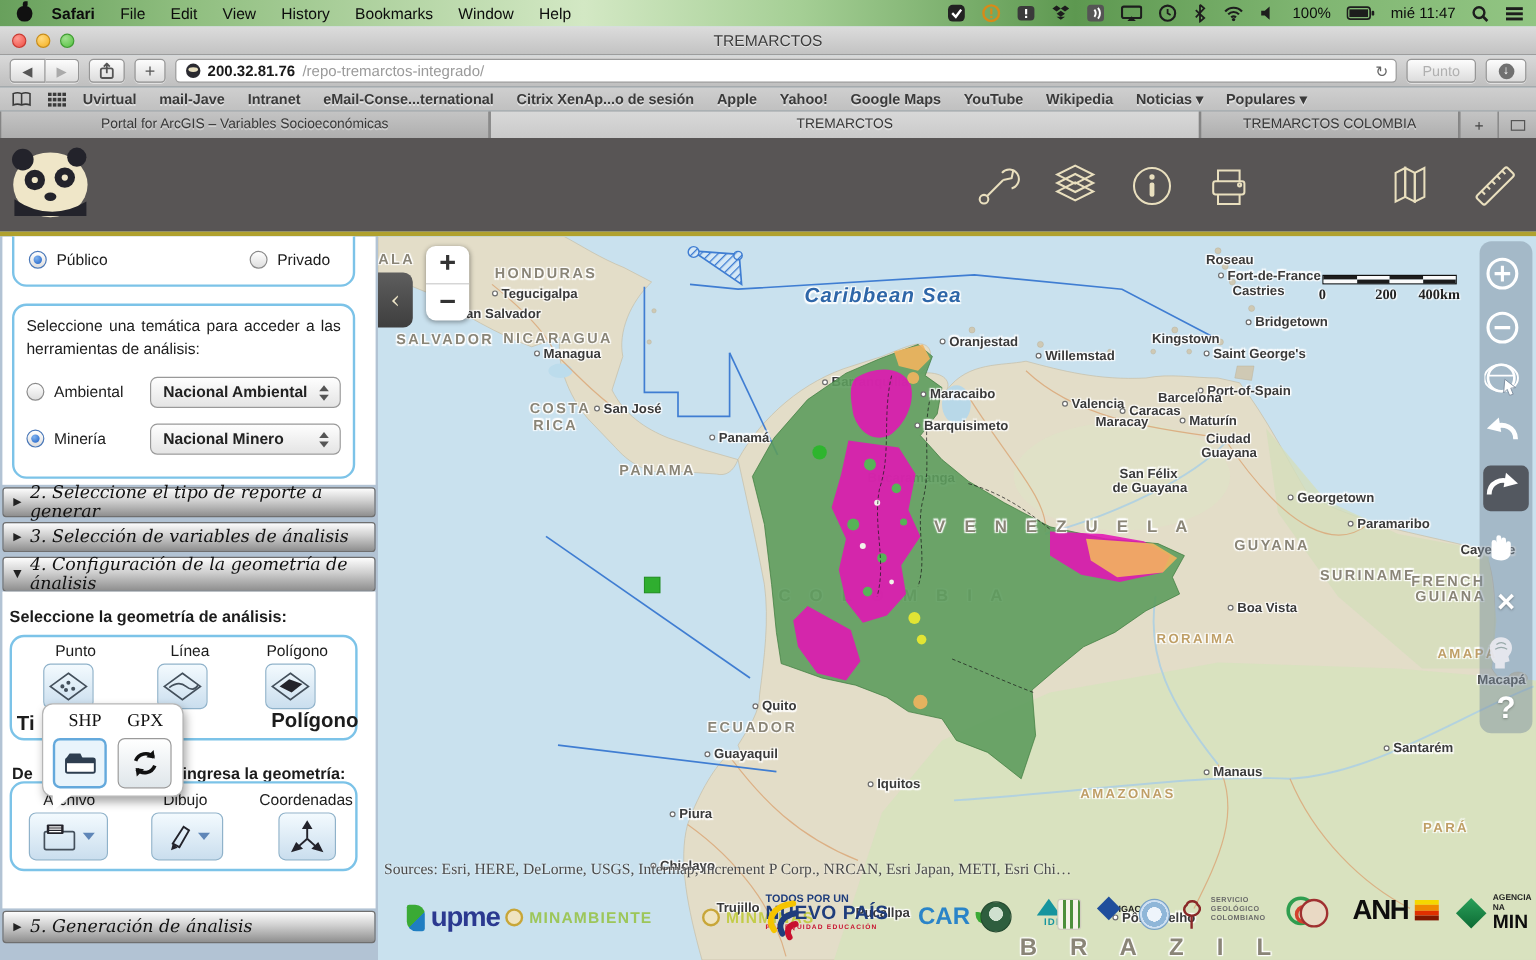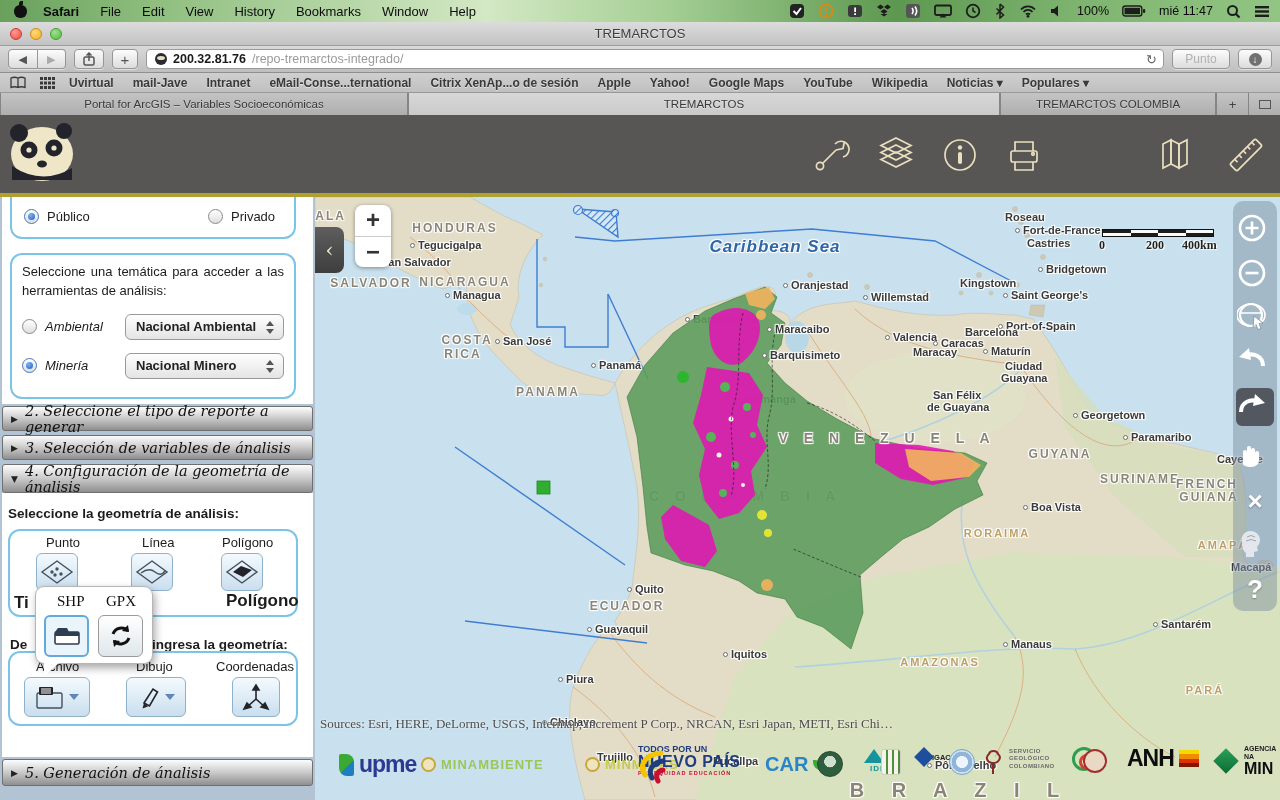--- a/index.html
+++ b/index.html
@@ -94,21 +94,21 @@
   #box2{left:10px;top:56px;width:286px;height:146px;padding:8px 10px;}
   .radio{width:15px;height:15px;border-radius:50%;border:1px solid #8a8a8a;background:linear-gradient(#fff,#dedede);display:inline-block;position:relative;flex:none;}
   .radio.sel{border-color:#4a78b8;}
   .radio.sel:after{content:"";position:absolute;left:3px;top:3px;width:7px;height:7px;border-radius:50%;
     background:radial-gradient(circle at 35% 30%,#7fb3f0,#1d5fc4);}
   .rrow{display:flex;align-items:center;gap:8px;}
   #row-publico{position:absolute;left:12px;top:24px;}
   #row-privado{position:absolute;left:196px;top:24px;}
   #tematica-text{text-align:justify;line-height:1.45;}
   .selrow{display:flex;align-items:center;margin-top:13px;gap:8px;}
-  .selrow .lbl{width:72px;font-style:italic;}
+  .selrow .lbl{width:72px;}
   .sel-box{flex:1;height:26px;border:1px solid #999;border-radius:6px;background:linear-gradient(#fefefe,#e4e4e4);
     display:flex;align-items:center;padding:0 24px 0 10px;font-weight:bold;color:#222;position:relative;font-size:13px;}
   .sel-box:before,.sel-box:after{content:"";position:absolute;right:9px;border-left:4px solid transparent;border-right:4px solid transparent;}
   .sel-box:before{top:6px;border-bottom:5px solid #555;}
   .sel-box:after{top:14px;border-top:5px solid #555;}
   .accbar{position:absolute;left:2px;width:311px;height:25px;border:1px solid #6f6f6f;border-radius:3px;
     background:linear-gradient(#fdfdfd,#cfcfcf 45%,#8f8f8f);display:flex;align-items:center;padding:0 8px;gap:7px;
     font-family:"DejaVu Serif",serif;font-style:italic;font-size:14.5px;color:#111;cursor:pointer;}
   .acc-arrow{font-size:9px;font-style:normal;color:#222;}
   #acc2{top:209px;}#acc3{top:238px;}#acc4{top:267px;height:29px;}#acc5{top:562px;height:27px;}
@@ -145,21 +145,21 @@
   #labels-under{z-index:2;}
   #svg-overlay{z-index:3;}
   #labels-top{z-index:4;}
   .mlbl{position:absolute;font-size:11px;color:#3a3a3a;white-space:nowrap;
     text-shadow:1px 1px 1px #fff,-1px -1px 1px #fff,1px -1px 1px #fff,-1px 1px 1px #fff;}
   .mlbl .dot{display:inline-block;width:5px;height:5px;border-radius:50%;background:#fff;border:1px solid #6d6d6d;margin-right:3px;vertical-align:1px;}
   .mlbl.city{font-weight:bold;}
   .mlbl.country{color:#8a8577;letter-spacing:2px;font-size:12px;font-weight:bold;transform:translateX(-50%);}
   .mlbl.wide{letter-spacing:6px;font-size:14px;margin-top:15px;}
   .mlbl.state{color:#bf9f66;letter-spacing:2px;font-size:11px;font-weight:bold;transform:translateX(-50%);}
-  .mlbl.sea{color:#2e66a8;font-size:17px;font-style:italic;font-weight:bold;letter-spacing:1px;transform:translateX(-50%);margin-left:39px;}
+  .mlbl.sea{color:#2e66a8;font-size:17px;font-style:italic;font-weight:bold;letter-spacing:1px;transform:translateX(-50%);}
   .mlbl.big{color:#8a8577;font-size:20px;letter-spacing:11px;font-weight:bold;transform:translateX(-50%);}
 
   #collapse-btn{position:absolute;left:0;top:30px;width:29px;height:46px;z-index:8;
     background:linear-gradient(#5e5e5e,#3e3e3e);border-radius:0 8px 8px 0;display:flex;align-items:center;justify-content:center;
     color:#efe6c8;font-size:20px;font-family:"DejaVu Serif",serif;cursor:pointer;}
   #zoomctrl{position:absolute;left:40px;top:8px;width:36px;height:62px;background:#fff;border-radius:8px;z-index:8;
     box-shadow:0 1px 4px rgba(0,0,0,.4);display:flex;flex-direction:column;}
   #zoomctrl div{flex:1;display:flex;align-items:center;justify-content:center;font-size:24px;font-weight:bold;color:#333;cursor:pointer;}
   #zoomctrl div:first-child{border-bottom:1px solid #ccc;}
 

